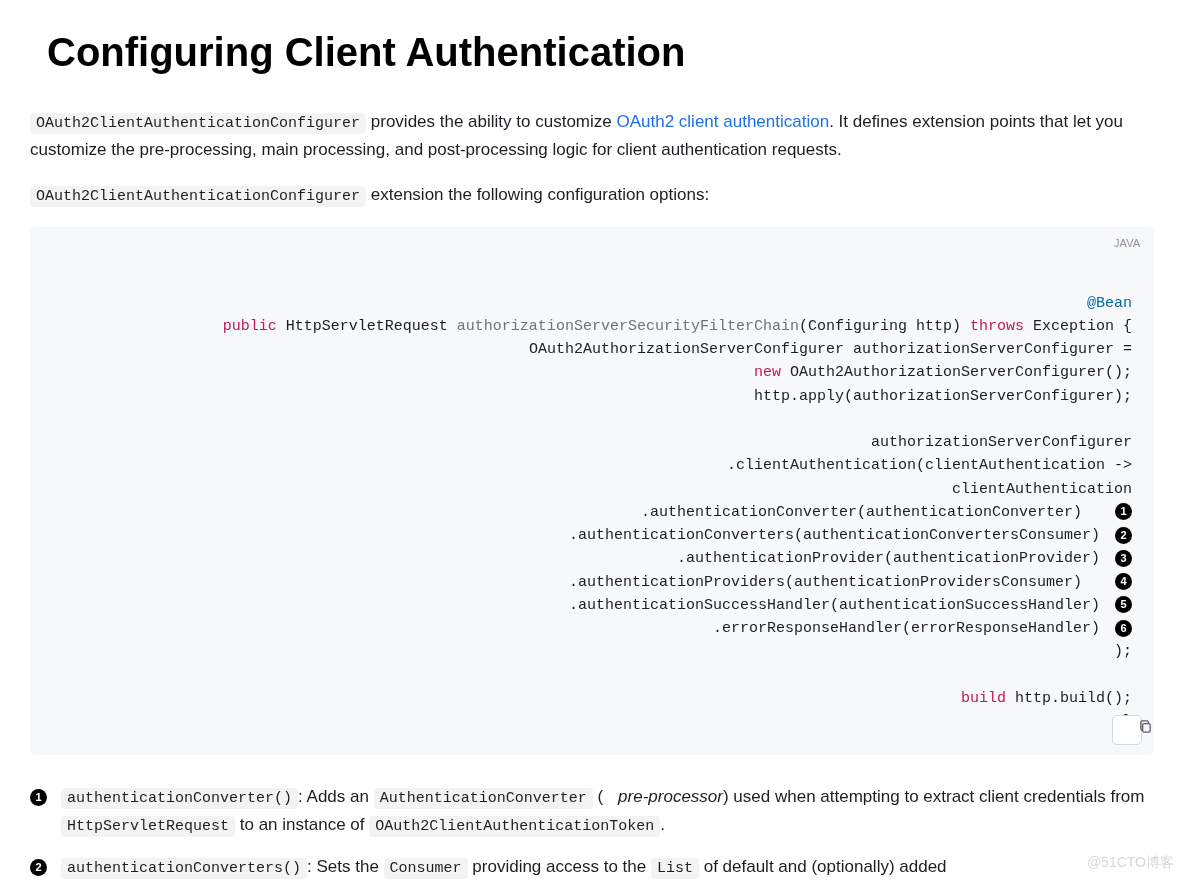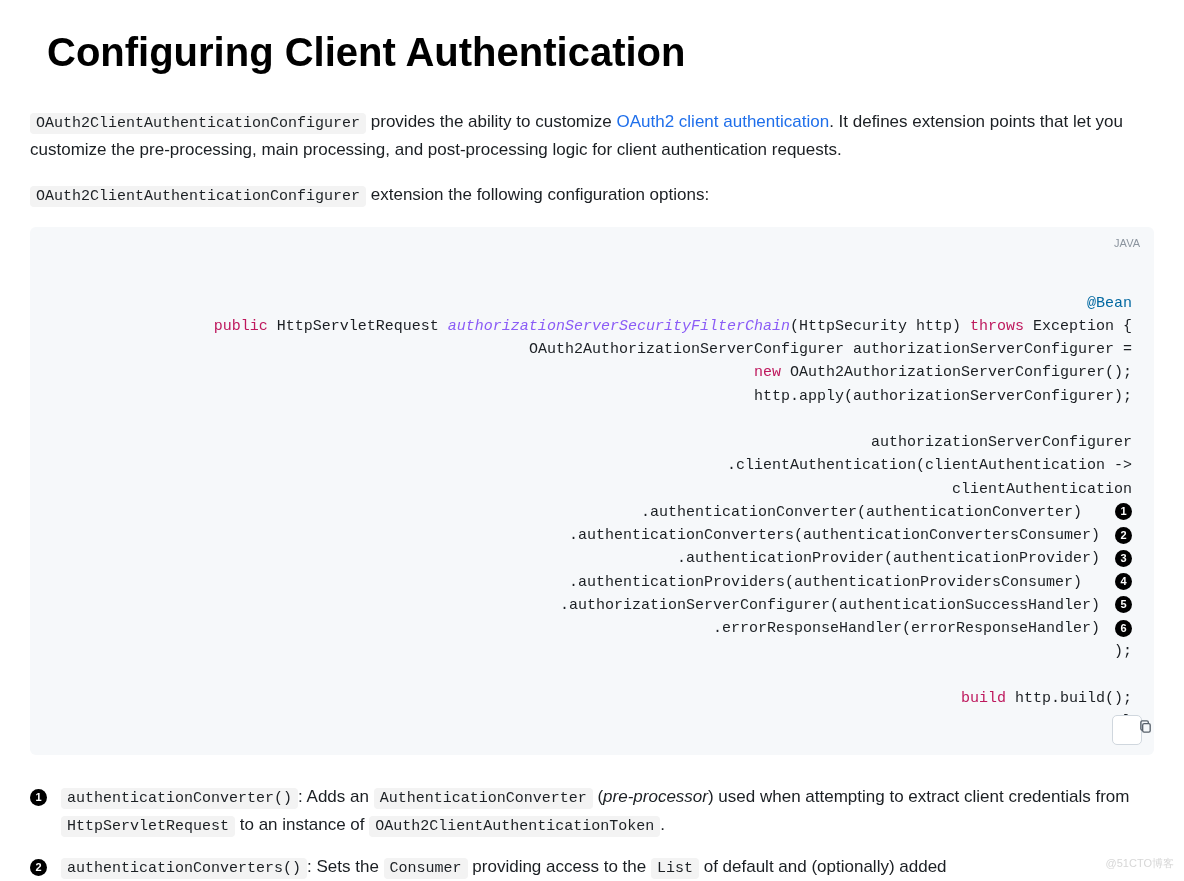--- a/index.html
+++ b/index.html
@@ -56,21 +56,21 @@
     height: 30px;
     border: 1px solid #d0d7de;
     border-radius: 5px;
     background: #fff;
     display: flex;
     align-items: center;
     justify-content: center;
     cursor: pointer;
   }
   .kw-red { color: #be185d; }
-  .kw-blue { color: #8b5cf6; font-style: italic; }
+  .kw-blue { color: #737373; }
   .annot { color: #0369a1; }
   .badge {
     display: inline-flex;
     width: 17px;
     height: 17px;
     min-width: 17px;
     border-radius: 50%;
     background: #000;
     color: #fff;
     font-family: -apple-system, BlinkMacSystemFont, "Segoe UI", Helvetica, Arial, sans-serif;
@@ -88,24 +88,24 @@
     align-items: flex-start;
     gap: 14px;
     margin-bottom: 14px;
   }
   .callouts .badge { margin-left: 0; margin-top: 6px; flex-shrink: 0; }
   .callouts .text { flex: 1; }
   .watermark {
     position: fixed;
     bottom: 8px;
     right: 10px;
-    font-size: 11px;
+    font-size: 14px;
     color: #d7d7d7;
   }
-  em { font-style: italic; }
+  em { font-style: italic; margin-left: 15px; }
 </style>
 </head>
 <body>
 
 <h1>Configuring Client Authentication</h1>
 
 <p>
   <code class="inline">OAuth2ClientAuthenticationConfigurer</code><span> provides the ability to customize </span><a href="#">OAuth2 client authentication</a><span>. It defines extension points that let you customize the pre-processing, main processing, and post-processing logic for client authentication requests.</span>
 </p>
 
@@ -116,33 +116,33 @@
 <div class="codeblock">
 <span class="codelang">JAVA</span>
 <div class="copybtn">
   <span>
     <svg width="15" height="15" viewBox="0 0 16 16" fill="none" stroke="#57606a" stroke-width="1.4">
       <rect x="5" y="5" width="8" height="9" rx="1.5"></rect>
       <path d="M11 5V3.5A1.5 1.5 0 0 0 9.5 2h-5A1.5 1.5 0 0 0 3 3.5v7A1.5 1.5 0 0 0 4.5 12H5"></path>
     </svg>
   </span>
 </div><span class="annot">@Bean</span>
-<span class="kw-red">public</span> <span>HttpServletRequest</span> <span class="kw-blue">authorizationServerSecurityFilterChain</span><span>(HttpSecurity http)</span><span class="kw-red"> throws </span><span>Exception {</span>
+<span class="kw-red">public</span> <span>HttpServletRequest</span> <span class="kw-blue">authorizationServerSecurityFilterChain</span><span>(Configuring http)</span><span class="kw-red"> throws </span><span>Exception {</span>
 <span>        OAuth2AuthorizationServerConfigurer authorizationServerConfigurer =</span>
 <span>                </span><span class="kw-red">new</span><span> OAuth2AuthorizationServerConfigurer();</span>
 <span>        http.apply(authorizationServerConfigurer);</span>
 <span></span>
 <span>        authorizationServerConfigurer</span>
 <span>                .clientAuthentication(clientAuthentication -&gt;</span>
 <span>                        clientAuthentication</span>
 <span>                                .authenticationConverter(authenticationConverter)   </span><span class="badge">1</span>
 <span>                                .authenticationConverters(authenticationConvertersConsumer) </span><span class="badge">2</span>
 <span>                                .authenticationProvider(authenticationProvider) </span><span class="badge">3</span>
 <span>                                .authenticationProviders(authenticationProvidersConsumer)   </span><span class="badge">4</span>
-<span>                                .authorizationServerConfigurer(authenticationSuccessHandler) </span><span class="badge">5</span>
+<span>                                .authenticationSuccessHandler(authenticationSuccessHandler) </span><span class="badge">5</span>
 <span>                                .errorResponseHandler(errorResponseHandler) </span><span class="badge">6</span>
 <span>                );</span>
 <span></span>
 <span>        </span><span class="kw-red">build</span><span> http.build();</span>
 <span>}</span></div>
 
 <ul class="callouts">
   <li>
     <span class="badge">1</span>
     <span class="text">

